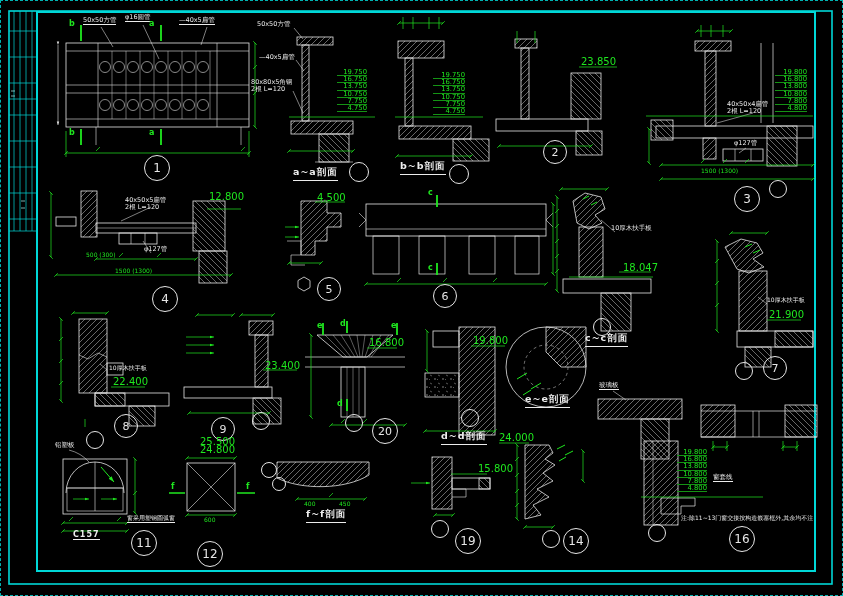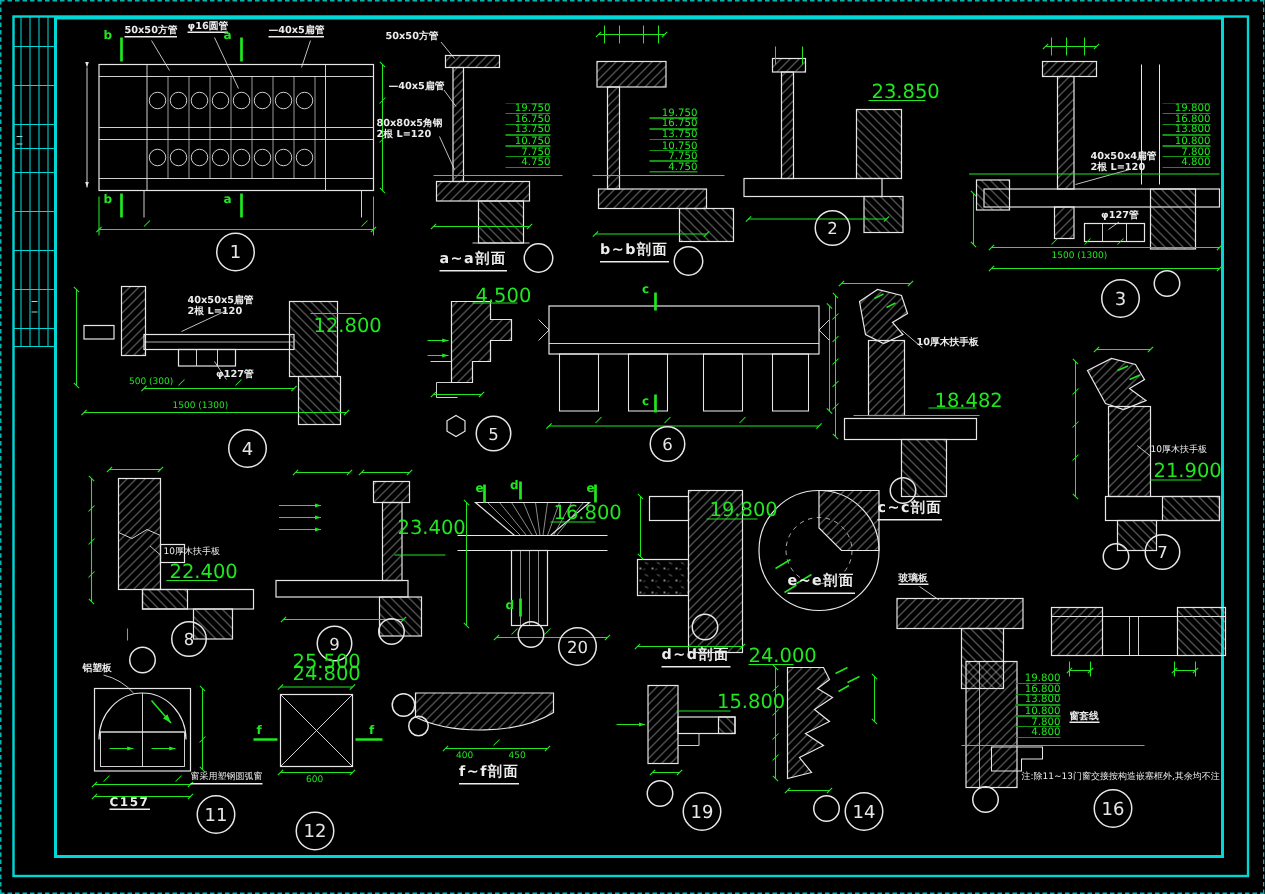--- a/index.html
+++ b/index.html
@@ -1,22 +1,22 @@
 <!DOCTYPE html>
 <html><head>
 <meta charset="utf-8">
 <style>
   html,body{margin:0;padding:0;background:#000;}
   .page{position:relative;width:843px;height:596px;background:#000;box-sizing:border-box;
         border:1px dashed #00b4b4;overflow:hidden;font-family:"DejaVu Sans",sans-serif;}
   svg{position:absolute;left:0;top:0;}
   .t{position:absolute;font-family:"DejaVu Sans",sans-serif;}
-  .g{color:#1fe81f;font-size:13px;line-height:7.5px;white-space:pre-line;}
+  .g{color:#1fe81f;font-size:10px;line-height:7.5px;white-space:pre-line;}
   .g6{color:#1fe81f;font-size:6px;line-height:6.5px;white-space:nowrap;}
-  .w{color:#ececec;font-size:6.5px;line-height:7px;white-space:pre-line;font-weight:bold;}
+  .w{color:#ececec;font-size:6.5px;line-height:7px;white-space:pre-line;}
   .w6{color:#ececec;font-size:6px;line-height:6.5px;white-space:nowrap;}
   .mk{color:#1fe81f;font-size:8px;font-weight:bold;line-height:8px;}
   .cap{color:#ececec;font-size:9.5px;font-weight:bold;letter-spacing:1px;
        border-bottom:1.2px solid #ececec;padding-bottom:1px;white-space:nowrap;}
   .ulw{border-bottom:0.8px solid #ececec;padding-bottom:0;}
   .stk{color:#1fe81f;font-size:6.8px;line-height:7.2px;text-align:right;white-space:pre-line;
        background-image:repeating-linear-gradient(to bottom,transparent 0,transparent 6.2px,#149414 6.2px,#149414 7.2px);}
   .bal{position:absolute;border:1.2px solid #e6e6e6;border-radius:50%;color:#e6e6e6;
        display:flex;align-items:center;justify-content:center;background:transparent;}
   .code{color:#ececec;font-size:8px;font-weight:bold;letter-spacing:1px;border-bottom:0.8px solid #ececec;}
@@ -427,78 +427,78 @@
 4.800</span>
 <span class="t g6" style="left:700px;top:167px">1500 (1300)</span>
 <div class="bal" style="left:733px;top:185px;width:24px;height:24px;font-size:12px">
       <span>3</span>
     </div>
 <div class="bal" style="left:768px;top:179px;width:16px;height:16px"></div>
 
 <span class="t w" style="left:124px;top:196px">40x50x5扁管
 2根 L=120</span>
 <span class="t w" style="left:143px;top:245px">φ127管</span>
-<span class="t g" style="left:208px;top:213px">12.800</span>
+<span class="t g" style="left:208px;top:192px">12.800</span>
 <span class="t g6" style="left:85px;top:251px">500 (300)</span>
 <span class="t g6" style="left:114px;top:267px">1500 (1300)</span>
 <div class="bal" style="left:151px;top:285px;width:24px;height:24px;font-size:12px">
       <span>4</span>
     </div>
 
 <span class="t g" style="left:316px;top:193px">4.500</span>
 <div class="bal" style="left:316px;top:276px;width:22px;height:22px;font-size:11px">
       <span>5</span>
     </div>
 
 <span class="t mk" style="left:427px;top:188px">c</span>
 <span class="t mk" style="left:427px;top:263px">c</span>
 <div class="bal" style="left:432px;top:283px;width:22px;height:22px;font-size:11px">
       <span>6</span>
     </div>
 
 <span class="t w" style="left:610px;top:224px">10厚木扶手板</span>
-<span class="t g" style="left:622px;top:263px">18.482</span>
+<span class="t g" style="left:622px;top:263px">18.047</span>
 <span class="t cap" style="left:584px;top:331px">c~c剖面</span>
 <div class="bal" style="left:592px;top:317px;width:16px;height:16px"></div>
 
 <span class="t w6" style="left:766px;top:296px">10厚木扶手板</span>
 <span class="t g" style="left:768px;top:310px">21.900</span>
 <div class="bal" style="left:762px;top:355px;width:22px;height:22px;font-size:11px">
       <span>7</span>
     </div>
 <div class="bal" style="left:734px;top:361px;width:16px;height:16px"></div>
 
 <span class="t w6" style="left:108px;top:364px">10厚木扶手板</span>
 <span class="t g" style="left:112px;top:377px">22.400</span>
 <div class="bal" style="left:113px;top:413px;width:22px;height:22px;font-size:11px">
       <span>8</span>
     </div>
 <div class="bal" style="left:85px;top:430px;width:16px;height:16px"></div>
 
-<span class="t g" style="left:264px;top:348px">23.400</span>
+<span class="t g" style="left:264px;top:361px">23.400</span>
 <div class="bal" style="left:210px;top:416px;width:22px;height:22px;font-size:11px">
       <span>9</span>
     </div>
 <div class="bal" style="left:251px;top:411px;width:16px;height:16px"></div>
 
 <span class="t mk" style="left:316px;top:321px">e</span>
 <span class="t mk" style="left:339px;top:319px">d</span>
 <span class="t mk" style="left:390px;top:321px">e</span>
 <span class="t mk" style="left:336px;top:399px">d</span>
 <span class="t g" style="left:368px;top:338px">16.800</span>
 <div class="bal" style="left:371px;top:417px;width:24px;height:24px;font-size:11px">
       <span>20</span>
     </div>
 <div class="bal" style="left:344px;top:413px;width:16px;height:16px"></div>
 
 <span class="t g" style="left:472px;top:336px">19.800</span>
 <span class="t cap" style="left:440px;top:429px">d~d剖面</span>
 <div class="bal" style="left:460px;top:408px;width:16px;height:16px"></div>
 
-<span class="t cap" style="left:524px;top:380px">e~e剖面</span>
+<span class="t cap" style="left:524px;top:392px">e~e剖面</span>
 
 <span class="t w" style="left:54px;top:441px">铝塑板</span>
 <span class="t code" style="left:72px;top:529px">C157</span>
 <span class="t w6 ulw" style="left:126px;top:514px">窗采用塑钢圆弧窗</span>
 <div class="bal" style="left:130px;top:529px;width:24px;height:24px;font-size:12px">
       <span>11</span>
     </div>
 
 <span class="t g" style="left:194px;top:437px;width:40px;text-align:right">25.500
 24.800</span>

